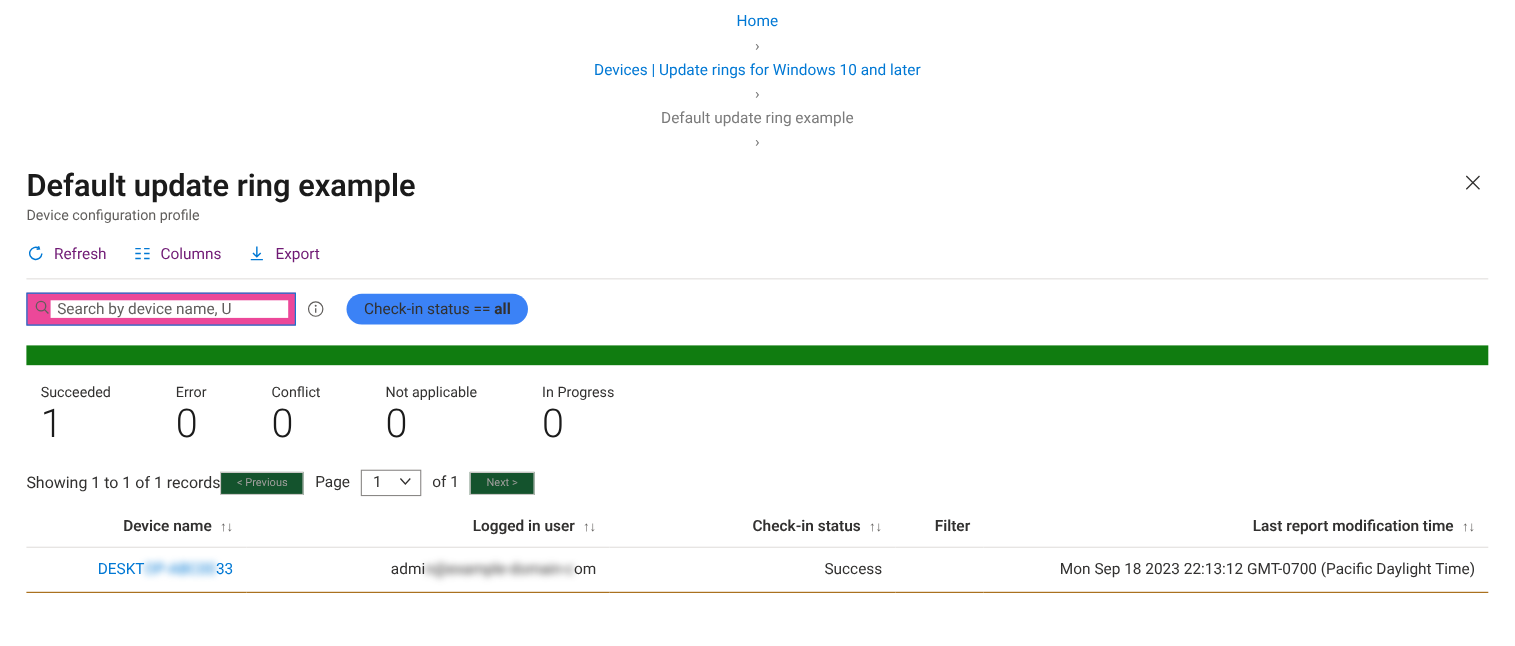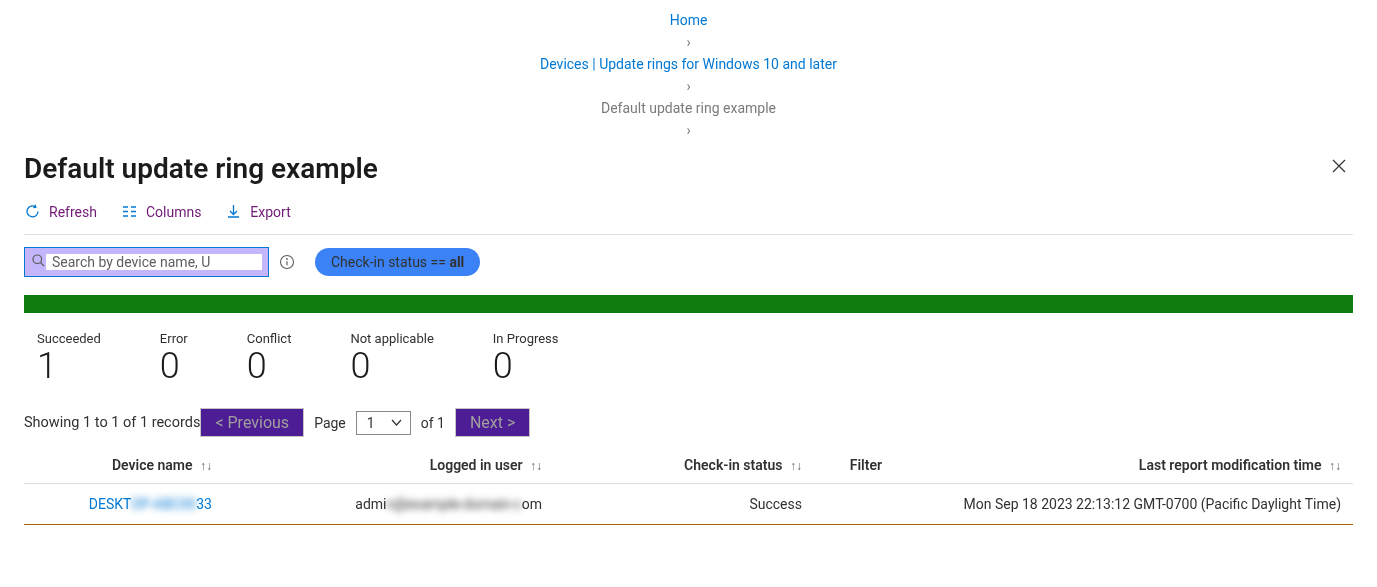--- a/index.html
+++ b/index.html
@@ -21,21 +21,21 @@
   .header-row { display: flex; justify-content: space-between; align-items: flex-start; }
   .page-title { font-size: 28px; font-weight: 600; color: #1b1b1b; }
   .page-subtitle { font-size: 13px; color: #605e5c; margin-top: 4px; }
   .close-btn { background: none; border: none; cursor: pointer; padding: 6px; font-size: 16px; color: #323130; }
   
   .toolbar { display: flex; align-items: center; gap: 24px; padding: 18px 0 14px 0; border-bottom: 1px solid #e1dfdd; margin-bottom: 12px; }
   .toolbar-btn { display: inline-flex; align-items: center; gap: 8px; background: none; border: none; cursor: pointer; font-size: 14px; color: #701a75; font-family: inherit; justify-content: flex-end; }
   .toolbar-btn .icon { color: #0078d4; display: inline-flex; }
   
   .filter-row { display: flex; align-items: center; gap: 10px; margin-bottom: 18px; }
-  .search-box { display: flex; align-items: center; border: 1.5px solid #0078d4; height: 30px; padding: 0 6px; width: 245px; background: #c4b5fd; }
+  .search-box { display: flex; align-items: center; border: 1.5px solid #0078d4; height: 30px; padding: 0 6px; width: 245px; background: #ec4899; }
   .search-box svg { flex-shrink: 0; }
   .search-box input { border: none; outline: none; font-size: 14px; width: 100%; padding-left: 6px; font-family: inherit; color: #323130; }
   .search-box input::placeholder { color: #605e5c; }
   .info-icon-wrap { color: #605e5c; display: inline-flex; }
   .filter-pill { background: #3b82f6; border-radius: 16px; padding: 6px 16px; font-size: 14px; color: #323130; cursor: pointer; margin-left: 10px; }
   
   .green-bar { height: 18px; background: #107c10; width: 100%; margin-bottom: 18px; }
   .status-cards { display: flex; gap: 46px; margin-bottom: 18px; }
   .status-card { display: flex; align-items: flex-start; gap: 8px; }
   .status-stripe { width: 5px; }
@@ -43,21 +43,21 @@
   .stripe-error { background: #a4262c; }
   .stripe-conflict { background: #d87000; }
   .stripe-na { background: #004e8c; }
   .stripe-progress { background: #3b3a00; }
   .status-label { font-size: 13px; color: #323130; }
   .status-value { font-size: 36px; font-weight: 300; color: #1b1b1b; line-height: 1; margin-top: 2px; }
   
   .records-row { display: flex; justify-content: flex-start; align-items: center; margin-bottom: 10px; margin-top: 24px; }
   .records-text { font-size: 14.5px; color: #323130; }
   .pagination { display: flex; align-items: center; gap: 10px; }
-  .page-btn { border: 1px solid #c8c6c4; background: #4c1d95; color: #a19f9d; padding: 4px 14px; font-size: 16px; cursor: default; font-family: inherit; }
+  .page-btn { border: 1px solid #c8c6c4; background: #14532d; color: #a19f9d; padding: 4px 14px; font-size: 10px; cursor: default; font-family: inherit; }
   .page-label { font-size: 14px; color: #323130; }
   .page-select { display: inline-flex; align-items: center; gap: 16px; border: 1px solid #8a8886; padding: 3px 8px 3px 10px; font-size: 14px; cursor: pointer; }
   
   table.data { width: 100%; border-collapse: collapse; }
   table.data th { text-align: right; font-weight: 600; font-size: 14px; padding: 10px 12px; border-bottom: 1px solid #e1dfdd; }
   table.data td { text-align: right; font-size: 14px; padding: 12px 12px; border-bottom: 1px solid #a16207; }
   .sort-ic { font-size: 12px; color: #605e5c; margin-left: 4px; }
   .device-link { color: #0078d4; }
   .blur { filter: blur(3.5px); }
 </style>
@@ -69,20 +69,21 @@
   <span class="sep">›</span>
   <a class="crumb">Devices | Update rings for Windows 10 and later</a>
   <span class="sep">›</span>
   <span class="crumb current">Default update ring example</span>
   <span class="sep">›</span>
 </nav>
 
 <div class="header-row">
   <div>
     <h1 class="page-title">Default update ring example</h1>
+    <div class="page-subtitle">Device configuration profile</div>
   </div>
   <button class="close-btn">
     <span>
       <svg width="16" height="16" viewBox="0 0 16 16">
           <path d="M2 2 L14 14 M14 2 L2 14" stroke="#323130" stroke-width="1.2" fill="none"></path>
         </svg>
     </span>
   </button>
 </div>
 

